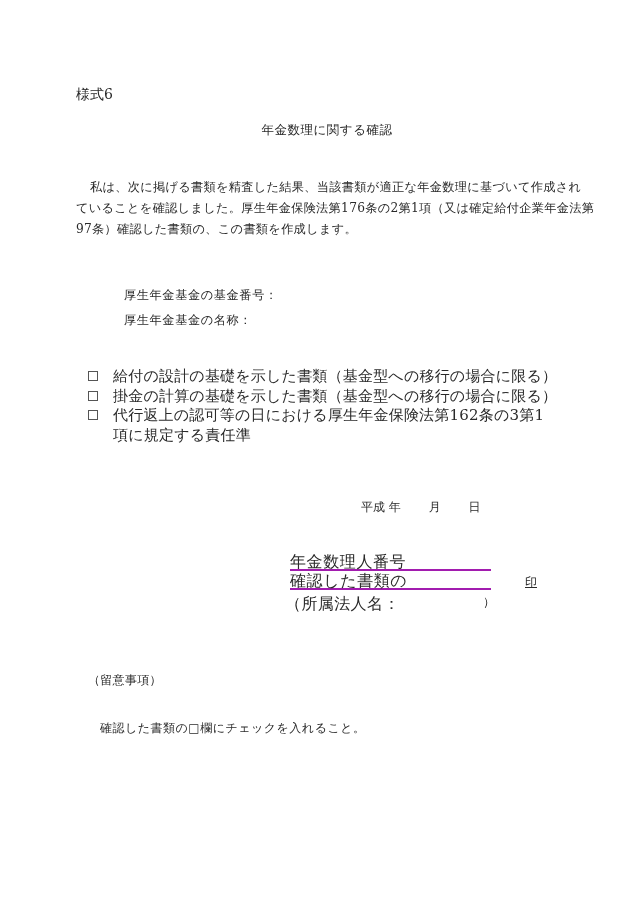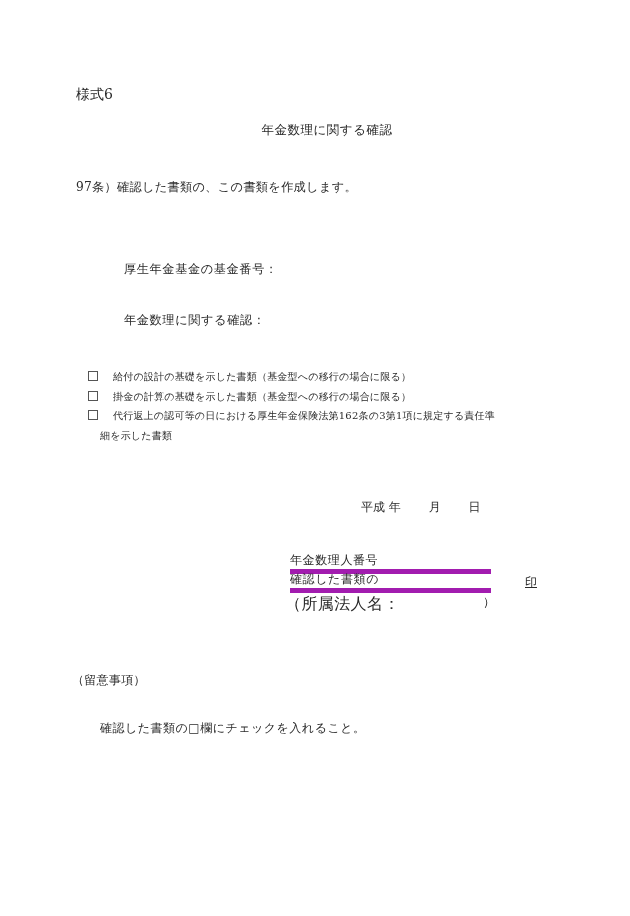--- a/index.html
+++ b/index.html
@@ -25,28 +25,28 @@
       left: 76px;
       top: 177px;
       width: 476px;
       font-size: 12.2px;
       line-height: 21px;
       letter-spacing: 0.3px;
     }
     .para .line { display: block; white-space: nowrap; }
     .para .line.first { padding-left: 14px; }
     .field { left: 124px; font-size: 12.2px; letter-spacing: 0.6px; }
-    .field1 { top: 261px; }
+    .field1 { top: 287px; }
     .field2 { top: 312px; }
     .docs {
       position: absolute;
       left: 88px;
       top: 367px;
       width: 470px;
-      font-size: 10px;
+      font-size: 15px;
       line-height: 19.5px;
       letter-spacing: 0.2px;
     }
     .doc-item { position: relative; }
     .doc-item .cb {
       position: absolute;
       left: 0;
       top: 4px;
       width: 10px;
       height: 10px;
@@ -58,62 +58,63 @@
     .doc-item .cont { display: block; padding-left: 12px; white-space: nowrap; }
     .date { top: 499px; left: 361px; font-size: 12px; }
     .date span { display: inline-block; }
     .date .era { }
     .date .yr { margin-right: 24px; }
     .date .mo { margin-right: 24px; }
     .sig-line {
       position: absolute;
       left: 290px;
       width: 201px;
-      border-bottom: 5px solid #a21caf;
+      border-bottom: 2px solid #a21caf;
       height: 17px;
-      font-size: 12px;
+      font-size: 16px;
       letter-spacing: 0.6px;
     }
     .sig1 { top: 552px; }
     .sig2 { top: 571px; }
     .seal { left: 525px; top: 574px; font-size: 12px; text-decoration: underline; }
     .affil { left: 285px; top: 594px; font-size: 16px; letter-spacing: 0.4px; }
     .affil-close { left: 483px; top: 594px; font-size: 12px; }
-    .notes-h { left: 72px; top: 672px; font-size: 12px; letter-spacing: 0.3px; text-align: right; }
+    .notes-h { left: 88px; top: 672px; font-size: 12px; letter-spacing: 0.3px; text-align: right; }
     .notes-b { left: 100px; top: 720px; font-size: 12px; letter-spacing: 0.5px; }
   </style>
 </head>
 <body>
 
 <div class="abs form-no">様式6</div>
 
 <div class="abs title">
   <span class="t-inner">年金数理に関する確認</span>
 </div>
 
 <div class="para">
+  <span class="line first">私は、次に掲げる書類を精査した結果、当該書類が適正な年金数理に基づいて作成され</span>
+  <span class="line">ていることを確認しました。厚生年金保険法第176条の2第1項（又は確定給付企業年金法第</span>
   <span class="line">97条）確認した書類の、この書類を作成します。</span>
 </div>
 
 <div class="abs field field1">厚生年金基金の基金番号：</div>
-<div class="abs field field2">年金数理に関する確認：</div>
+<div class="abs field field2">厚生年金基金の名称：</div>
 
 <div class="docs">
   <div class="doc-item">
     <span class="cb"></span>
     <span class="txt">給付の設計の基礎を示した書類（基金型への移行の場合に限る）</span>
   </div>
   <div class="doc-item">
     <span class="cb"></span>
     <span class="txt">掛金の計算の基礎を示した書類（基金型への移行の場合に限る）</span>
   </div>
   <div class="doc-item">
     <span class="cb"></span>
     <span class="txt">代行返上の認可等の日における厚生年金保険法第162条の3第1項に規定する責任準</span>
-    <span class="cont">細を示した書類</span>
   </div>
 </div>
 
 <div class="abs date">
   <span class="era">平成</span>
   <span class="yr">年</span>
   <span class="mo">月</span>
   <span class="dy">日</span>
 </div>
 

